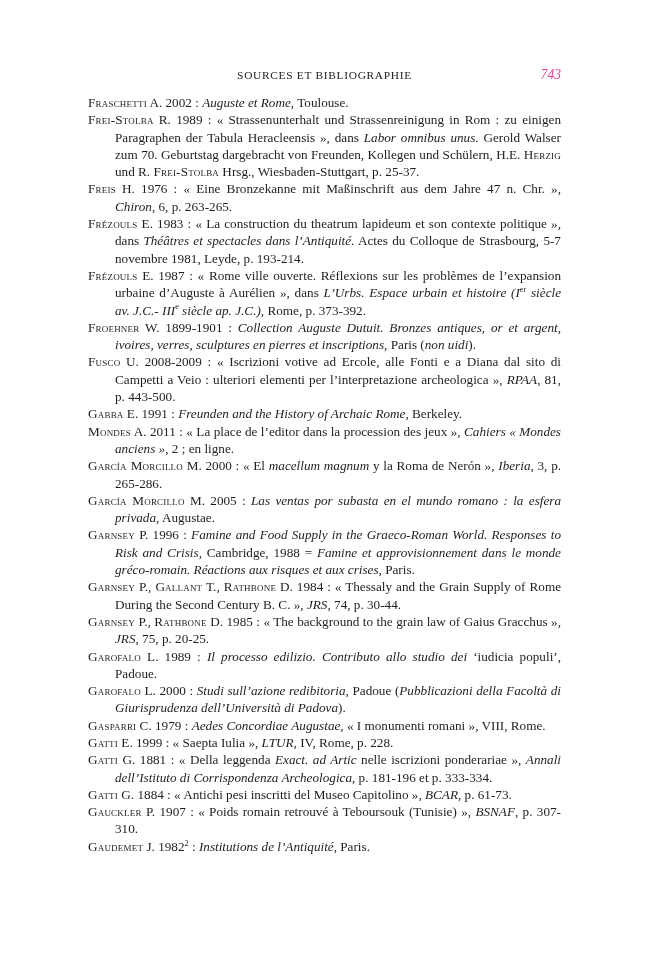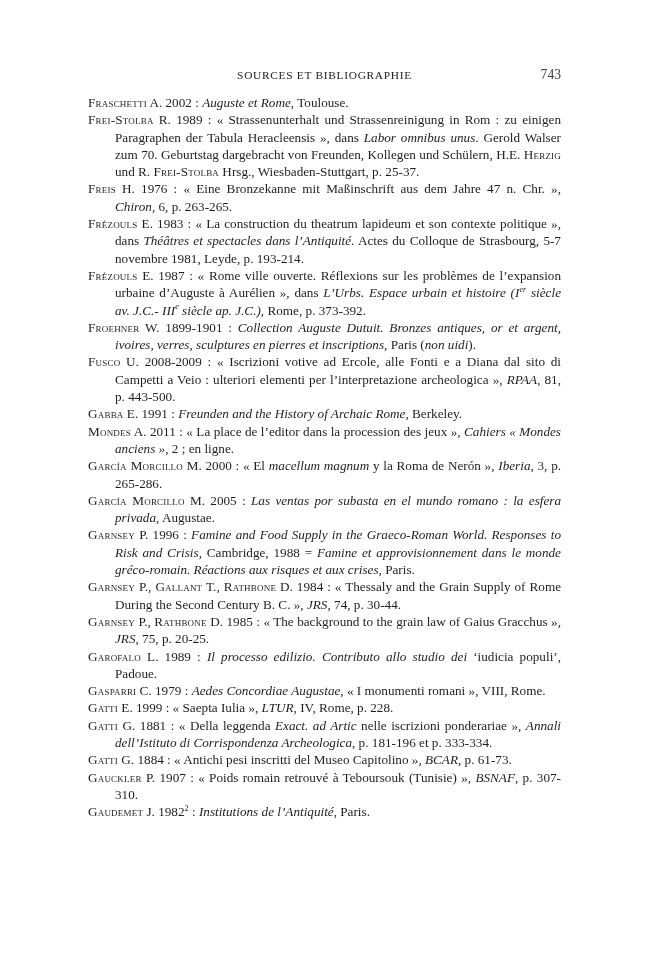--- a/index.html
+++ b/index.html
@@ -33,21 +33,22 @@
     text-align: center;
     font-size: 11.4px;
     letter-spacing: 0.7px;
     color: #222222;
   }
   .page-number {
     position: absolute;
     right: 0;
     top: -2px;
     font-size: 13.6px;
-    color: #404040;
+    color: #ec4899;
+    font-style: italic;
   }
   .bibliography {
     position: absolute;
     top: 94px;
     left: 88px;
     width: 473px;
     text-align: justify;
     font-size: 13.2px;
     line-height: 17.3px;
   }
@@ -62,21 +63,20 @@
     font-variant: small-caps;
     letter-spacing: 0.2px;
   }
   sup.seg-sup {
     font-size: 0.62em;
     line-height: 0;
   }
   sup.seg-isup {
     font-size: 0.62em;
     line-height: 0;
-    font-style: italic;
     margin-top: 26px;
   }
 </style>
 </head>
 <body>
 
 <div class="page">
   <div class="page-header">
     <span class="running-title">SOURCES ET BIBLIOGRAPHIE</span>
     <span class="page-number">743</span>
@@ -91,20 +91,21 @@
       <p class="entry"><span class="seg-sc">Froehner</span><span class="seg-n"> W. 1899-1901 : </span><span class="seg-i">Collection Auguste Dutuit. Bronzes antiques, or et argent, ivoires, verres, sculptures en pierres et inscriptions</span><span class="seg-n">, Paris (</span><span class="seg-i">non uidi</span><span class="seg-n">).</span></p>
       <p class="entry"><span class="seg-sc">Fusco</span><span class="seg-n"> U. 2008-2009 : « Iscrizioni votive ad Ercole, alle Fonti e a Diana dal sito di Campetti a Veio : ulteriori elementi per l’interpretazione archeologica », </span><span class="seg-i">RPAA</span><span class="seg-n">, 81, p. 443-500.</span></p>
       <p class="entry"><span class="seg-sc">Gabba</span><span class="seg-n"> E. 1991 : </span><span class="seg-i">Freunden and the History of Archaic Rome</span><span class="seg-n">, Berkeley.</span></p>
       <p class="entry"><span class="seg-sc">Mondes</span><span class="seg-n"> A. 2011 : « La place de l’editor dans la procession des jeux », </span><span class="seg-i">Cahiers « Mondes anciens »</span><span class="seg-n">, 2 ; en ligne.</span></p>
       <p class="entry"><span class="seg-sc">García Morcillo</span><span class="seg-n"> M. 2000 : « El </span><span class="seg-i">macellum magnum</span><span class="seg-n"> y la Roma de Nerón », </span><span class="seg-i">Iberia</span><span class="seg-n">, 3, p. 265-286.</span></p>
       <p class="entry"><span class="seg-sc">García Morcillo</span><span class="seg-n"> M. 2005 : </span><span class="seg-i">Las ventas por subasta en el mundo romano : la esfera privada</span><span class="seg-n">, Augustae.</span></p>
       <p class="entry"><span class="seg-sc">Garnsey</span><span class="seg-n"> P. 1996 : </span><span class="seg-i">Famine and Food Supply in the Graeco-Roman World. Responses to Risk and Crisis</span><span class="seg-n">, Cambridge, 1988 = </span><span class="seg-i">Famine et approvisionnement dans le monde gréco-romain. Réactions aux risques et aux crises</span><span class="seg-n">, Paris.</span></p>
       <p class="entry"><span class="seg-sc">Garnsey</span><span class="seg-n"> P., </span><span class="seg-sc">Gallant</span><span class="seg-n"> T., </span><span class="seg-sc">Rathbone</span><span class="seg-n"> D. 1984 : « Thessaly and the Grain Supply of Rome During the Second Century B. C. », </span><span class="seg-i">JRS</span><span class="seg-n">, 74, p. 30-44.</span></p>
       <p class="entry"><span class="seg-sc">Garnsey</span><span class="seg-n"> P., </span><span class="seg-sc">Rathbone</span><span class="seg-n"> D. 1985 : « The background to the grain law of Gaius Gracchus », </span><span class="seg-i">JRS</span><span class="seg-n">, 75, p. 20-25.</span></p>
       <p class="entry"><span class="seg-sc">Garofalo</span><span class="seg-n"> L. 1989 : </span><span class="seg-i">Il processo edilizio. Contributo allo studio dei</span><span class="seg-n"> ‘iudicia populi’, Padoue.</span></p>
+      <p class="entry"><span class="seg-sc">Garofalo</span><span class="seg-n"> L. 2000 : </span><span class="seg-i">Studi sull’azione redibitoria</span><span class="seg-n">, Padoue (</span><span class="seg-i">Pubblicazioni della Facoltà di Giurisprudenza dell’Università di Padova</span><span class="seg-n">).</span></p>
       <p class="entry"><span class="seg-sc">Gasparri</span><span class="seg-n"> C. 1979 : </span><span class="seg-i">Aedes Concordiae Augustae</span><span class="seg-n">, « I monumenti romani », VIII, Rome.</span></p>
       <p class="entry"><span class="seg-sc">Gatti</span><span class="seg-n"> E. 1999 : « Saepta Iulia », </span><span class="seg-i">LTUR</span><span class="seg-n">, IV, Rome, p. 228.</span></p>
       <p class="entry"><span class="seg-sc">Gatti</span><span class="seg-n"> G. 1881 : « Della leggenda </span><span class="seg-i">Exact. ad Artic</span><span class="seg-n"> nelle iscrizioni ponderariae », </span><span class="seg-i">Annali dell’Istituto di Corrispondenza Archeologica</span><span class="seg-n">, p. 181-196 et p. 333-334.</span></p>
       <p class="entry"><span class="seg-sc">Gatti</span><span class="seg-n"> G. 1884 : « Antichi pesi inscritti del Museo Capitolino », </span><span class="seg-i">BCAR</span><span class="seg-n">, p. 61-73.</span></p>
       <p class="entry"><span class="seg-sc">Gauckler</span><span class="seg-n"> P. 1907 : « Poids romain retrouvé à Teboursouk (Tunisie) », </span><span class="seg-i">BSNAF</span><span class="seg-n">, p. 307-310.</span></p>
       <p class="entry"><span class="seg-sc">Gaudemet</span><span class="seg-n"> J. 1982</span><sup class="seg-sup">2</sup><span class="seg-n"> : </span><span class="seg-i">Institutions de l’Antiquité</span><span class="seg-n">, Paris.</span></p>
     </div>
 </div>
 
 </body></html>

